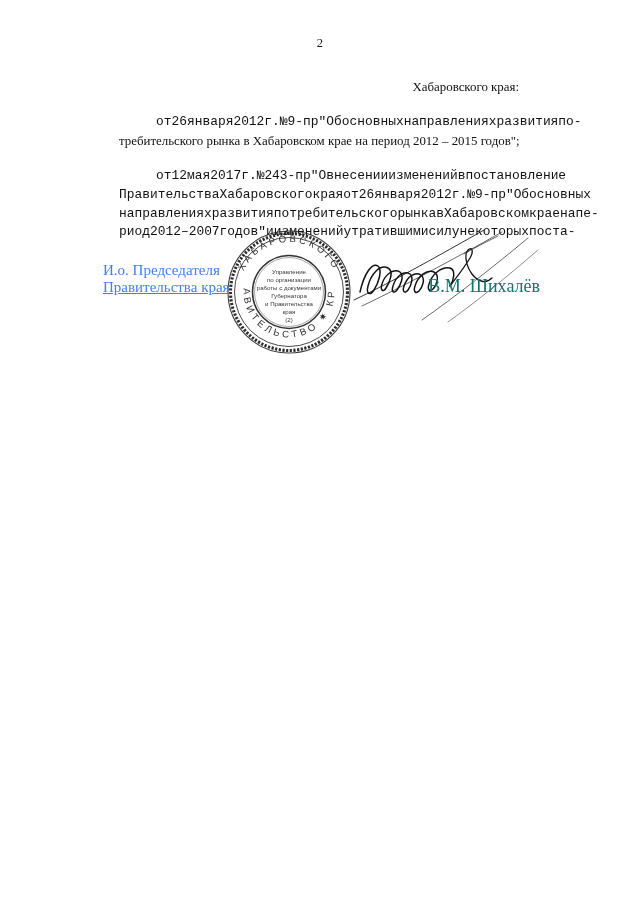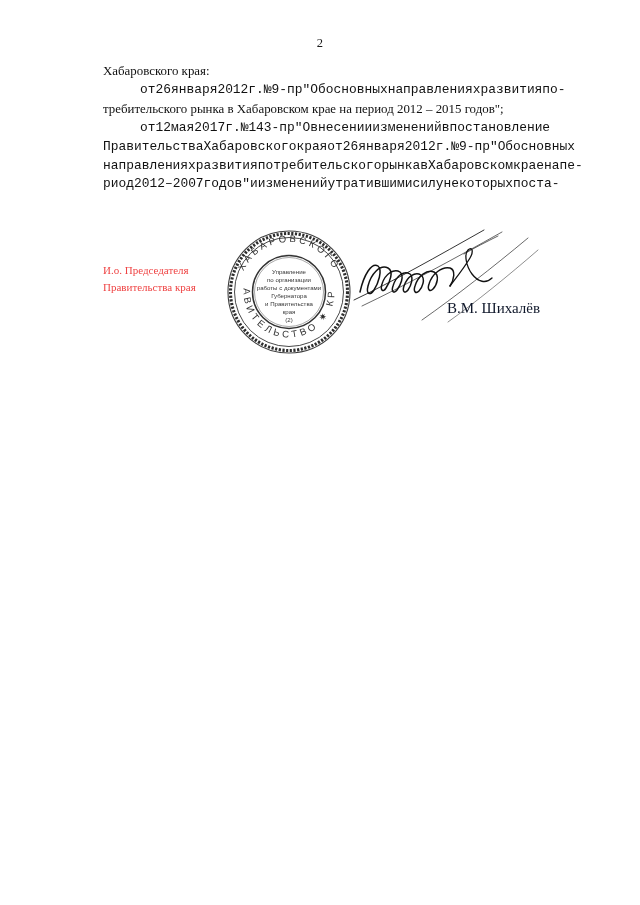--- a/index.html
+++ b/index.html
@@ -33,21 +33,22 @@
   }
 
   
   .body-block {
     position: absolute;
     left: 103px;
     top: 62px;
     width: 432px;
   }
   .para {
-    margin: 0;
+    margin: 16px;
+    text-align: right;
   }
   .para + .para {
     margin-top: 0;
   }
   
   .ln {
     display: block;
     font-size: 12.9px;
     line-height: 18.9px;
     white-space: nowrap;
@@ -71,35 +72,34 @@
     position: absolute;
     left: 103px;
     top: 262px;
     width: 437px;
     height: 46px;
   }
   .sig-title {
     position: absolute;
     left: 0;
     top: 0;
-    font-size: 11px;
+    font-size: 15px;
     line-height: 16.5px;
-    color: #ef4444;
-    white-space: nowrap;
-  }
-  .sig-title .l2 { display: block; }
+    color: #3b82f6;
+    white-space: nowrap;
+  }
+  .sig-title .l2 { display: block; text-decoration: underline; }
   .signer-name {
     position: absolute;
     right: 0;
     top: 16px;
-    font-size: 15px;
+    font-size: 18px;
     line-height: 16.5px;
-    color: #0f172a;
-    white-space: nowrap;
-    margin-top: 22px;
+    color: #0f766e;
+    white-space: nowrap;
   }
 
   
   .seal {
     position: absolute;
     left: 226px;
     top: 229px;
     width: 126px;
     height: 126px;
     pointer-events: none;
@@ -146,21 +146,21 @@
         <div class="ln">требительского рынка в Хабаровском крае на период 2012 – 2015 годов";</div>
       </div>
       <div class="para">
         <div class="ln justified indent">
           <span>от</span>
           <span>12</span>
           <span>мая</span>
           <span>2017</span>
           <span>г.</span>
           <span>№</span>
-          <span>143-пр</span>
+          <span>243-пр</span>
           <span>"О</span>
           <span>внесении</span>
           <span>изменений</span>
           <span>в</span>
           <span>постановление</span>
         </div>
         <div class="ln justified">
           <span>Правительства</span>
           <span>Хабаровского</span>
           <span>края</span>

